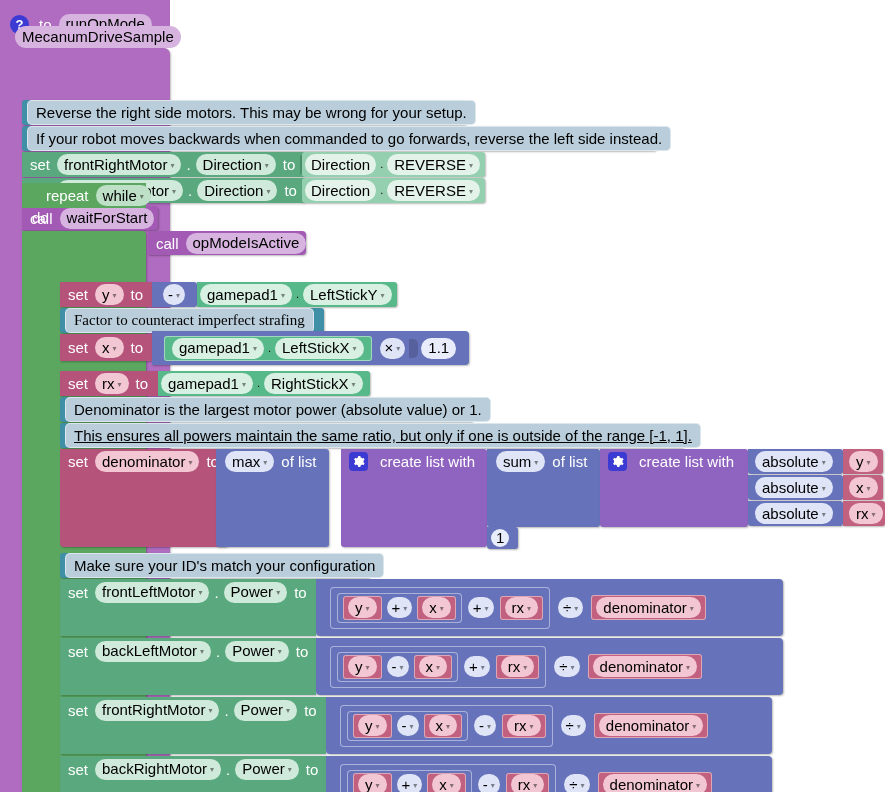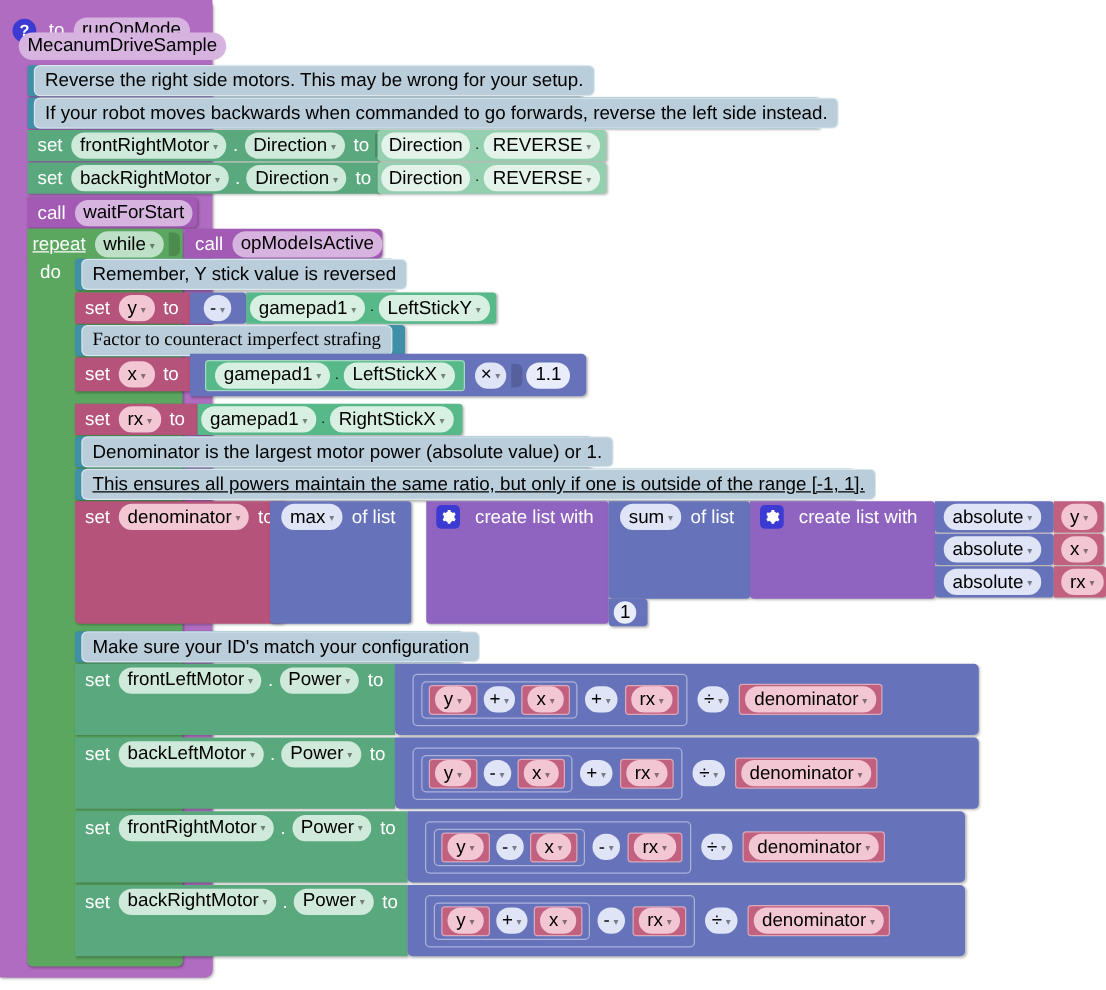--- a/index.html
+++ b/index.html
@@ -43,21 +43,21 @@
   .b-loop   {background:#5ba75f;}
   .b-set    {background:#5aa97e;}
   .b-getval {background:#94cfb0;}
   .b-gamepad{background:#57b98a;}
   .b-comment{background:#3f8fa6;}
   .b-var    {background:#b5537a;}
   .b-varpill{background:#c2607f;}
   .b-math   {background:#6673bb;}
   .b-list   {background:#8f63c0;}
 
-  .shadow{box-shadow:1px 1px 2px rgba(0,0,0,.28);}
+  .shadow{box-shadow:1px 1px 2px rgba(0,0,0,.28);margin-top:48px;}
   .brd{border:1px solid rgba(255,255,255,.45);}
   .socket{
     display:inline-block;width:9px;height:19px;margin:0 1px;
     border-radius:0 5px 5px 0;background:rgba(0,0,0,.16);
   }
 
   
   .qicon{
     width:19px;height:19px;border-radius:50%;
     background:#3b3bd4;color:#fff;font-size:13px;font-weight:bold;
@@ -175,21 +175,21 @@
       <span class="lbl" style="padding-left:8px;">call</span>
       <span class="fld f-proc">
         <span>waitForStart</span>
       </span>
     </div>
   </div>
 
   <div class="blk b-loop shadow" style="left:22px;top:183px;width:124px;height:590px;border-radius:0 4px 4px 4px;"></div>
   <div class="blk b-loop" style="left:22px;top:183px;width:124px;height:25px;">
     <div class="row">
-      <span class="lbl" style="padding-left:4px;text-decoration:underline;">repeat</span>
+      <span class="lbl" style="padding-left:24px;">repeat</span>
       <span class="fld f-loop">
         <span>while</span>
         <span class="caret">▾</span>
       </span>
       <span class="socket"></span>
     </div>
   </div>
   <div class="blk b-call shadow" style="left:148px;top:183px;width:158px;height:24px;border-radius:0 4px 4px 0;">
     <div class="row">
       <span class="lbl" style="padding-left:8px;">call</span>
@@ -197,25 +197,20 @@
         <span>opModeIsActive</span>
       </span>
     </div>
   </div>
   <div class="blk" style="left:28px;top:209px;">
     <span class="lbl" style="font-size:15px;">do</span>
   </div>
 
   <div class="blk b-loop" style="left:22px;top:760px;width:124px;height:13px;border-radius:0 0 4px 4px;"></div>
 
-  <div class="blk b-comment shadow" style="left:60px;top:207px;width:256px;height:25px;border-radius:3px;">
-    <div class="row">
-      <span class="comment-text">Remember, Y stick value is reversed</span>
-    </div>
-  </div>
 
   <div class="blk b-var shadow" style="left:60px;top:234px;width:92px;height:25px;">
     <div class="row">
       <span class="lbl" style="padding-left:8px;">set</span>
       <span class="fld f-var">
         <span>y</span>
         <span class="caret">▾</span>
       </span>
       <span class="lbl">to</span>
     </div>

